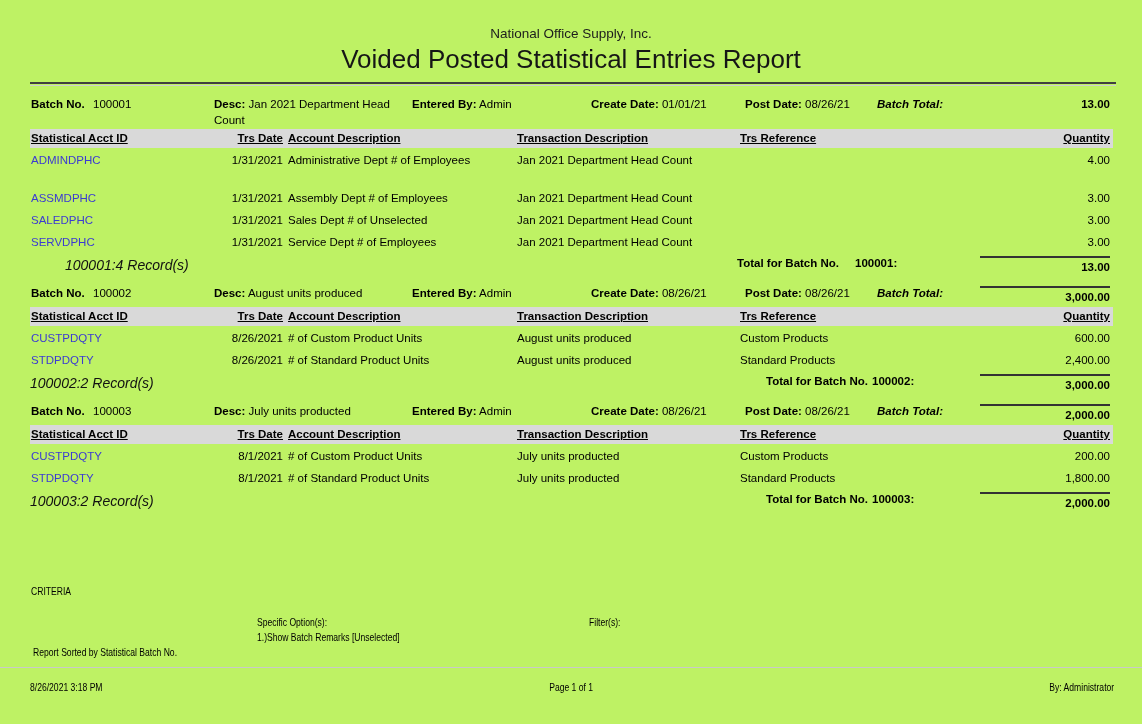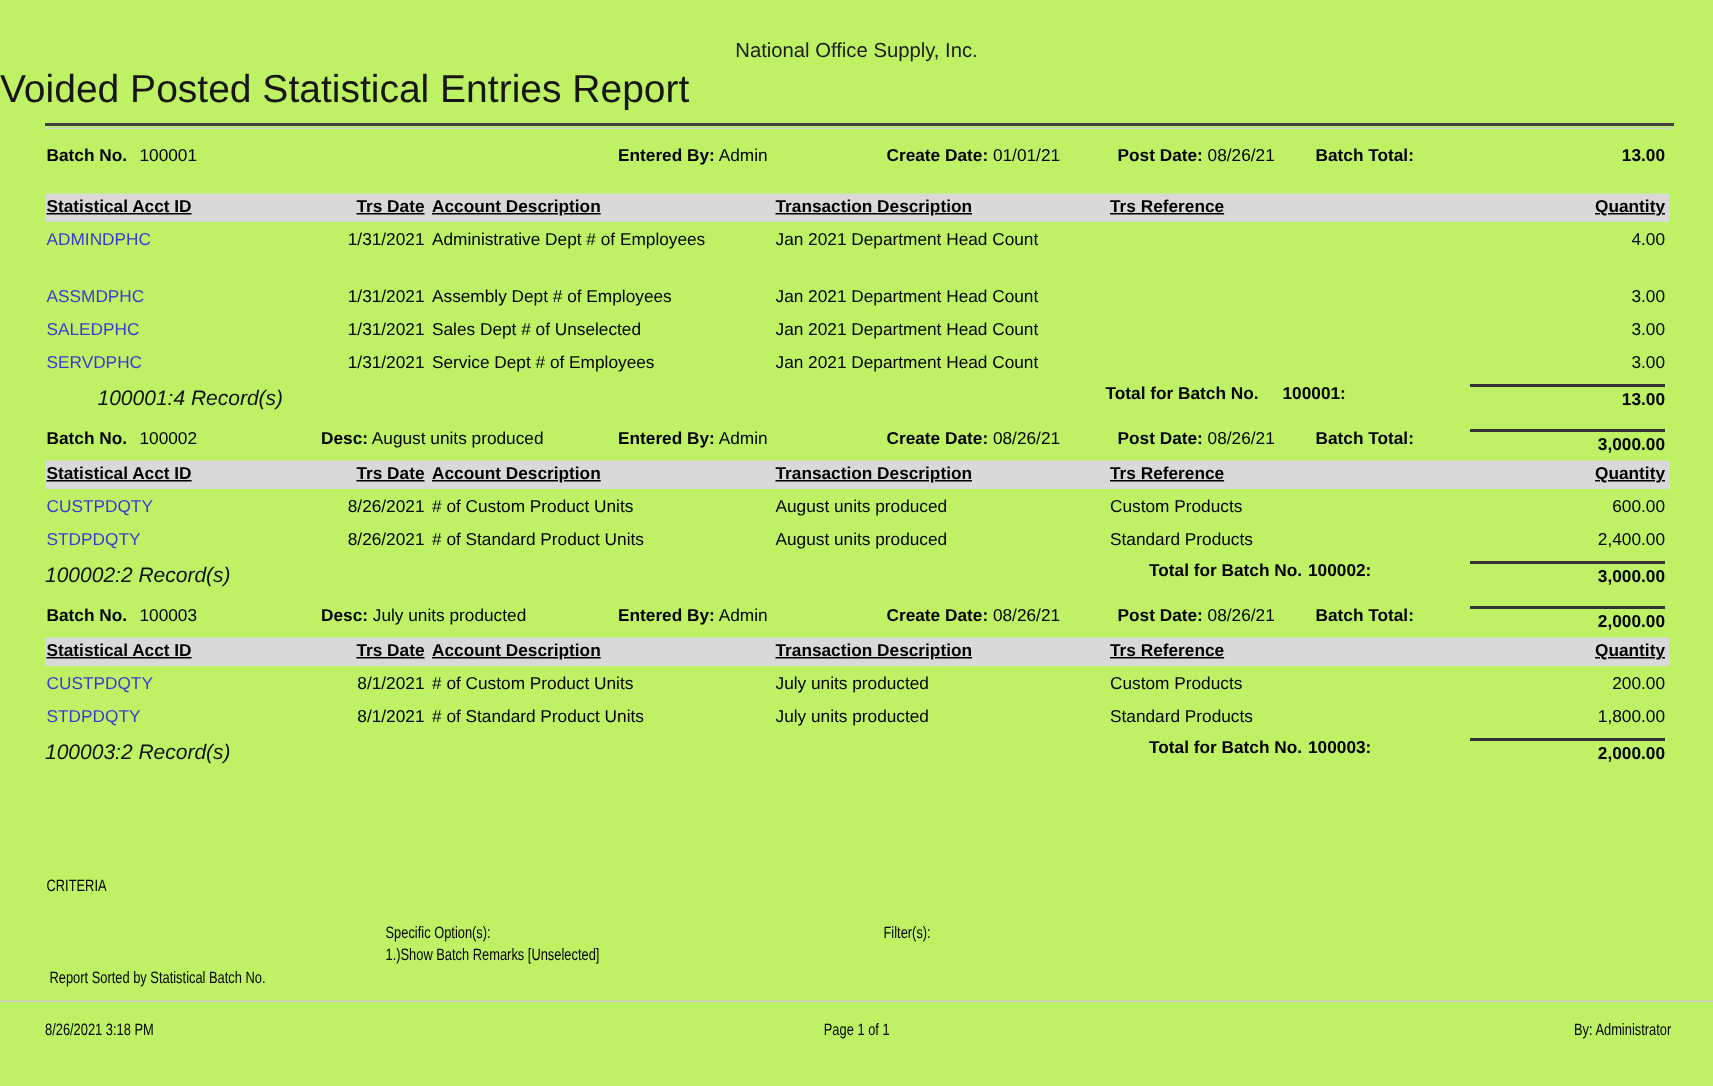--- a/index.html
+++ b/index.html
@@ -2,39 +2,39 @@
 <html><head>
 <meta charset="utf-8">
 <style>
   * { margin:0; padding:0; box-sizing:border-box; }
   html,body { background:#ffffff; }
   .page {
     position:relative; width:1142px; height:724px; background:#bef264;
     font-family:"Liberation Sans", sans-serif; color:#000; overflow:hidden;
   }
   .company { text-align:center; padding-top:26px; font-size:13.5px; color:#1c1c1c; }
-  .title   { text-align:left; font-size:26px; font-weight:400; color:#161616; margin-top:3px; }
+  .title   { text-align:center; font-size:26px; font-weight:400; color:#161616; margin-top:3px; }
   .rule-dark  { margin:7px 26px 0 30px; height:2px; background:#404040; }
   .rule-light { margin:1px 26px 0 30px; height:1px; background:#cfcfcf; }
 
   .tbl { position:relative; margin-left:30px; width:1083px; }
 
   .batch-header { position:relative; height:31px; padding-top:10px; }
   .batch:first-of-type .batch-header { height:43px; padding-top:11px; }
 
   .cell { position:absolute; font-size:11.5px; line-height:1.35; white-space:nowrap; }
   .b    { font-weight:bold; }
 
   .bh-batchno-label { left:1px;   top:inherit; }
   .bh-batchno-value { left:63px; }
   .bh-desc     { left:184px; width:196px; white-space:normal; }
   .bh-entered  { left:382px; }
   .bh-create   { left:561px; }
   .bh-post     { left:715px; }
-  .bh-total-lb { left:847px; }
+  .bh-total-lb { left:847px;font-style:italic; }
   .bh-total-v  { left:950px; width:130px; text-align:right; border-top:2px solid #333; padding-top:2px; font-weight:bold; }
   .batch:first-of-type .bh-total-v { border-top:none; padding-top:0; }
   .batch-header .cell { top:auto; }
   .batch-header > .cell { margin-top:0; }
 
   .band { position:relative; height:19px; background:#d9d9d9; }
   .band .cell { top:2px; font-weight:bold; text-decoration:underline; }
   .c1 { left:1px; }
   .c2 { left:120px; width:133px; text-align:right; }
   .c3 { left:258px; width:185px; white-space:normal; }
@@ -80,20 +80,21 @@
   <div class="company">National Office Supply, Inc.</div>
   <div class="title">Voided Posted Statistical Entries Report</div>
   <div class="rule-dark"></div>
   <div class="rule-light"></div>
 
   <div id="batches">
   <div class="batch">
     <div class="tbl batch-header">
       <span class="cell b bh-batchno-label">Batch No.</span>
       <span class="cell bh-batchno-value">100001</span>
+      <span class="cell bh-desc"><span class="b">Desc:</span> <span>Jan 2021 Department Head Count</span></span>
       <span class="cell bh-entered"><span class="b">Entered By:</span> <span>Admin</span></span>
       <span class="cell bh-create"><span class="b">Create Date:</span> <span>01/01/21</span></span>
       <span class="cell bh-post"><span class="b">Post Date:</span> <span>08/26/21</span></span>
       <span class="cell b bh-total-lb">Batch Total:</span>
       <span class="cell bh-total-v">13.00</span>
     </div>
     <div class="tbl band">
       <span class="cell c1">Statistical Acct ID</span>
       <span class="cell c2">Trs Date</span>
       <span class="cell c3">Account Description</span>

